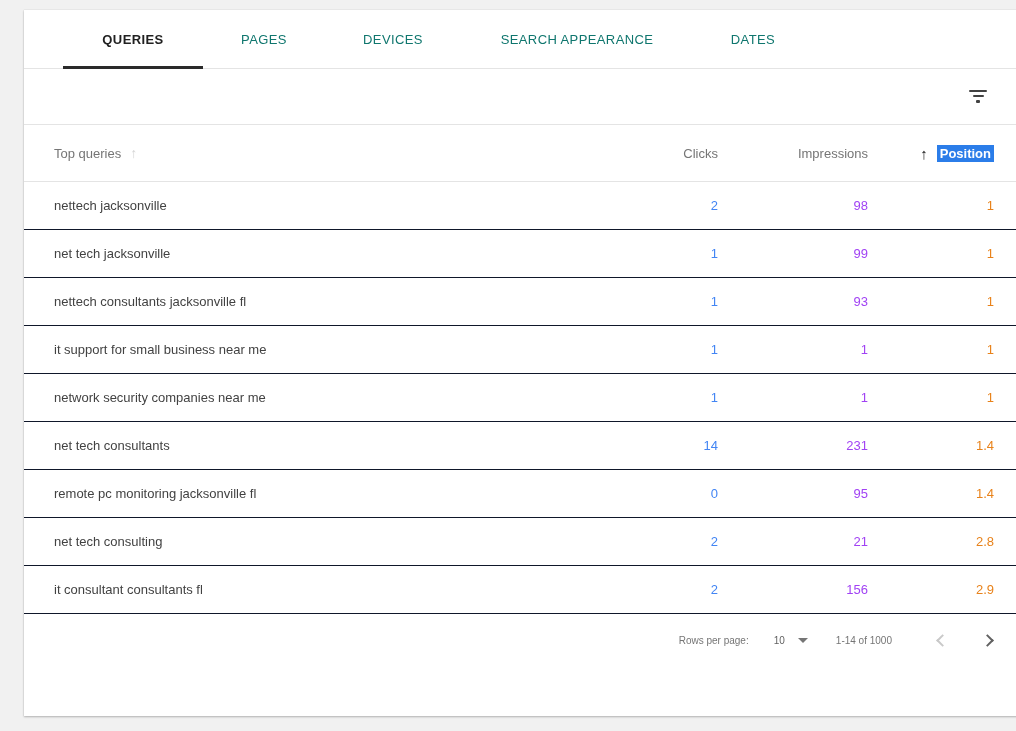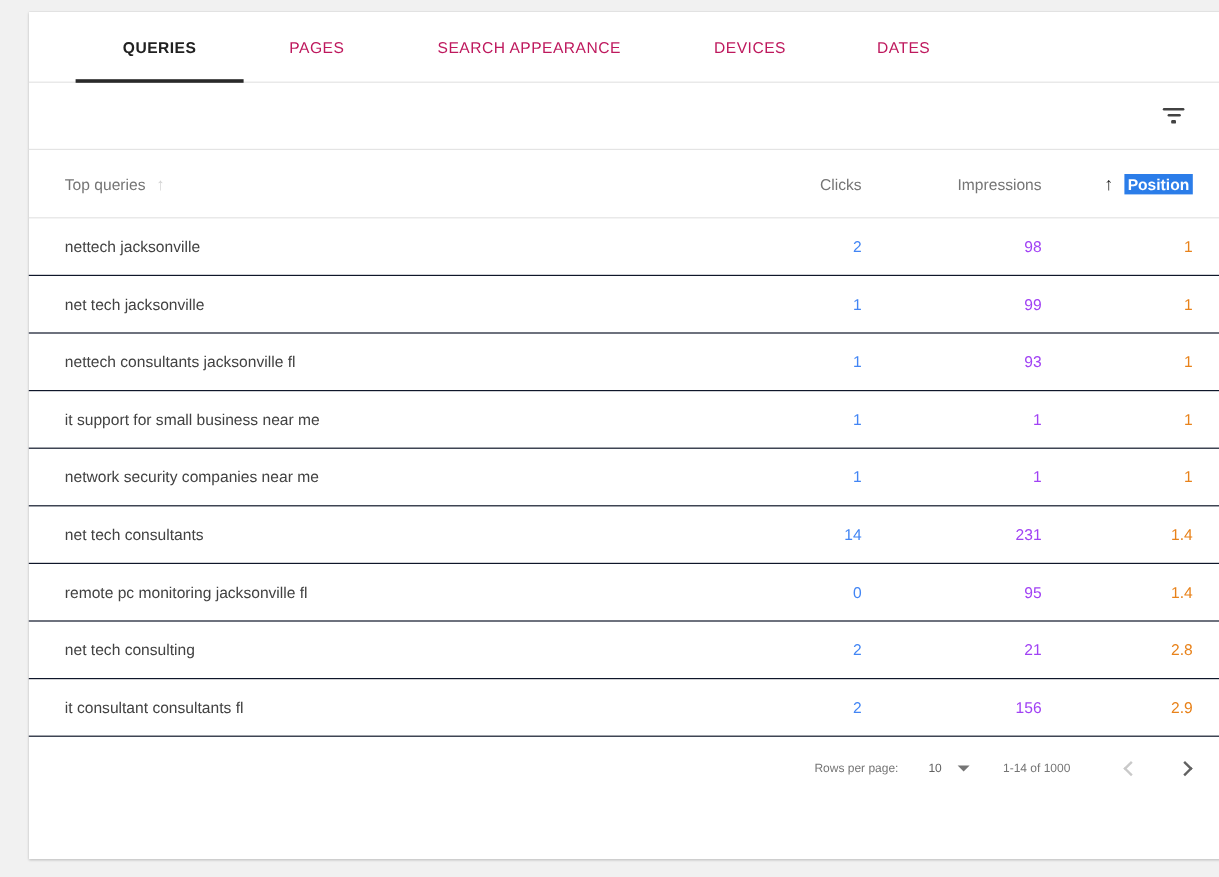--- a/index.html
+++ b/index.html
@@ -5,21 +5,21 @@
   * { margin:0; padding:0; box-sizing:border-box; }
   html,body { width:1016px; height:731px; overflow:hidden;
     font-family:"Liberation Sans","DejaVu Sans",sans-serif;
     background:#f1f1f1; }
   .card { position:absolute; left:24px; top:10px; width:1000px; height:706px;
     background:#fff; box-shadow:0 1px 2px rgba(0,0,0,.25), 0 0 1px rgba(0,0,0,.15); }
 
   
   .tabbar { display:flex; height:59px; border-bottom:1px solid #e4e4e4; padding-left:39px; }
   .tab { position:relative; display:flex; align-items:center; justify-content:center;
-    height:100%; font-size:13px; letter-spacing:.4px; color:#be185d; cursor:pointer; }
+    height:100%; font-size:13px; letter-spacing:.4px; color:#0f766e; cursor:pointer; }
   .tab.active { color:#212121; font-weight:bold; }
   .tab.active::after { content:""; position:absolute; left:0; right:0; bottom:-1px;
     height:3px; background:#2a2a2a; }
   .tab-queries{width:140px}.tab-pages{width:122px}.tab-countries{width:160px}
   .tab-devices{width:136px}.tab-search-appearance{width:232px}.tab-dates{width:120px}
 
   
   .filter-row { height:56px; border-bottom:1px solid #e4e4e4; display:flex;
     align-items:center; justify-content:flex-end; padding-right:31px; }
   .filter-icon { display:flex; flex-direction:column; align-items:center; gap:3px;
@@ -63,22 +63,22 @@
   .chev-next { border-color:#616161; transform:rotate(45deg); }
 </style>
 </head>
 <body>
 
 <div class="card">
 
   <div class="tabbar">
     <div class="tab active tab-queries">QUERIES</div>
     <div class="tab tab-pages">PAGES</div>
+    <div class="tab tab-devices">DEVICES</div>
     <div class="tab tab-search-appearance">SEARCH APPEARANCE</div>
-    <div class="tab tab-devices">DEVICES</div>
     <div class="tab tab-dates">DATES</div>
   </div>
 
   <div class="filter-row">
     <div class="filter-icon">
       <i></i>
         <i></i>
         <i></i>
     </div>
   </div>

